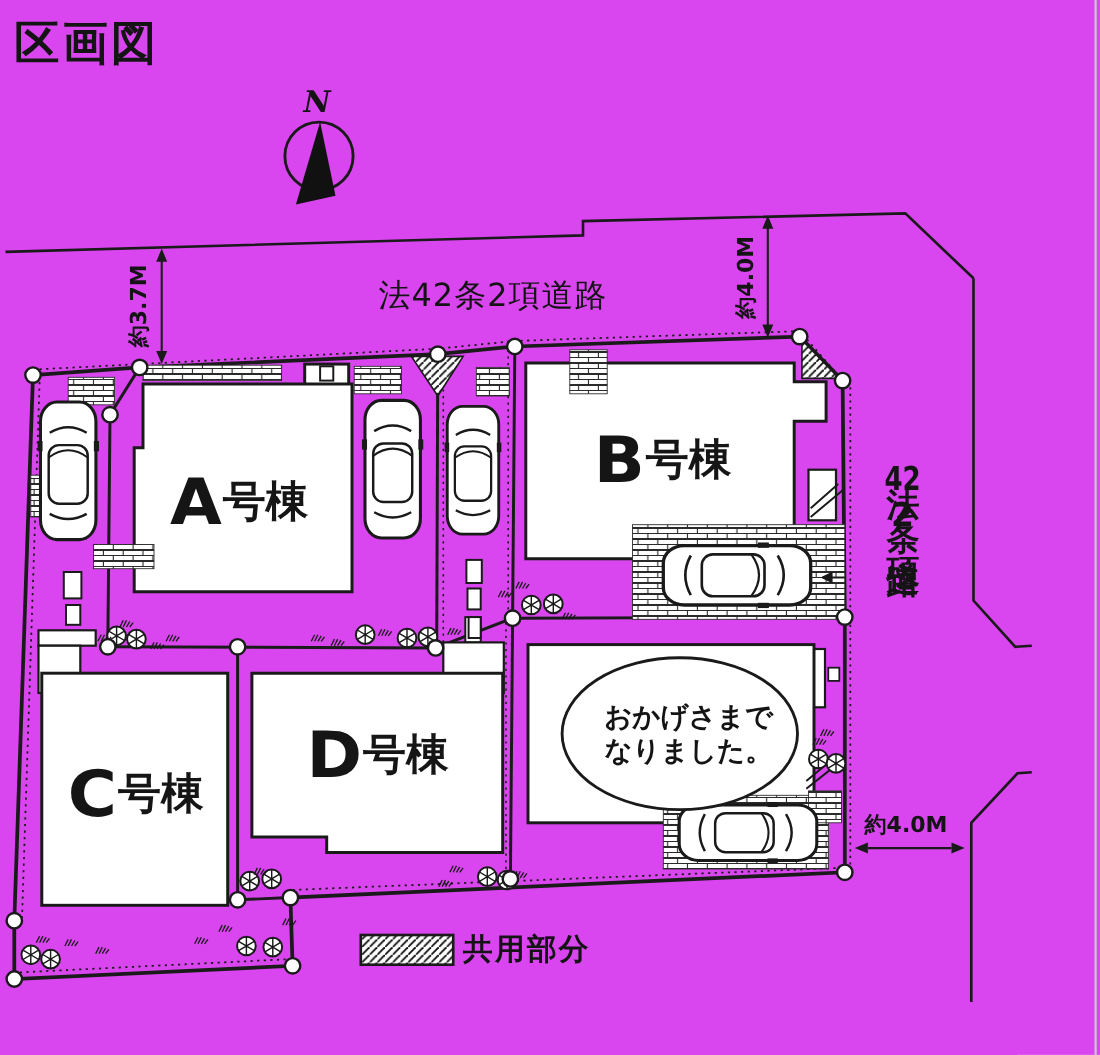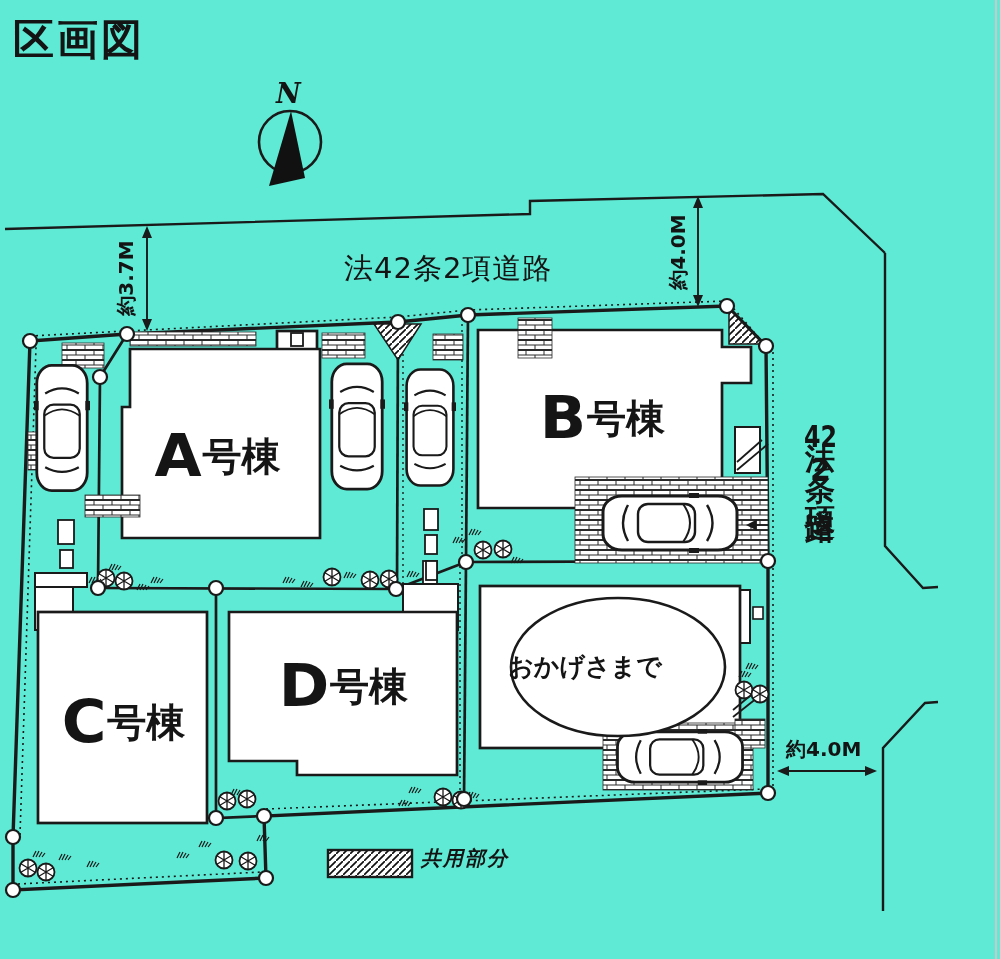--- a/index.html
+++ b/index.html
@@ -1,38 +1,38 @@
 <!DOCTYPE html>
 <html><head>
 <meta charset="utf-8">
 <style>
   html,body{margin:0;padding:0;background:#ffffff;}
-  .canvas{position:relative;width:1000px;height:959px;background:#5eead4;
+  .canvas{position:relative;width:1000px;height:959px;background:#d946ef;
           font-family:"DejaVu Sans",sans-serif;color:#151515;overflow:hidden;}
   svg.plan{position:absolute;left:0;top:0;}
   .lbl{position:absolute;white-space:nowrap;color:#141414;}
   .title{left:13px;top:12px;font-size:41px;font-weight:800;letter-spacing:3px;
          transform:scaleY(1.04);}
   .north{left:276px;top:78px;font-size:27px;font-style:italic;font-weight:700;
          font-family:"DejaVu Serif",serif;}
   .roadTop{left:344px;top:249px;font-size:29px;font-weight:400;letter-spacing:1px;}
   .rot{transform:translate(-50%,-50%) rotate(-90deg);font-size:20px;font-weight:700;}
   .m37{left:126px;top:278px;}
   .m40t{left:678px;top:252px;}
   .m40r{left:786px;top:736px;font-size:20px;font-weight:700;}
   .roadRight{left:804px;top:418px;writing-mode:vertical-rl;text-orientation:upright;
              font-size:30px;font-weight:700;letter-spacing:3px;line-height:1.1;}
   .roadRight .tcu{text-combine-upright:all;}
   .bLabel{position:absolute;transform:translate(-50%,-50%);display:flex;
           align-items:center;font-weight:700;}
   .bLetter{font-size:58px;line-height:1;transform:scaleX(1.05);}
   .bSuffix{font-size:39px;line-height:1;margin-left:2px;}
-  .soldNote{left:585px;top:667px;transform:translate(-50%,-50%);text-align:center;
+  .soldNote{left:626px;top:667px;transform:translate(-50%,-50%);text-align:center;
             font-size:25px;font-weight:700;line-height:1.25;}
-  .legendLabel{left:421px;top:845px;font-size:20px;font-weight:700;letter-spacing:2px;font-style:italic;}
+  .legendLabel{left:421px;top:845px;font-size:27px;font-weight:700;letter-spacing:2px;}
   .scanEdge{position:absolute;right:3px;top:0;width:2px;height:959px;background:#c9c9c9;}
 </style>
 </head>
 <body>
 
 <div class="canvas">
 
 <svg class="plan" width="1000" height="959" viewBox="0 0 1000 959">
   <defs>
     <pattern id="brick" width="18" height="10" patternUnits="userSpaceOnUse">
@@ -280,18 +280,19 @@
   <span class="bLetter">C</span>
   <span class="bSuffix">号棟</span>
 </div>
 <div class="bLabel" style="left:344px;top:686px;">
   <span class="bLetter">D</span>
   <span class="bSuffix">号棟</span>
 </div>
 
 <div class="lbl soldNote">
   <div>おかげさまで</div>
+  <div>なりました。</div>
 </div>
 
 <div class="lbl legendLabel">共用部分</div>
 
 <div class="scanEdge"></div>
 </div>
 
 </body></html>

